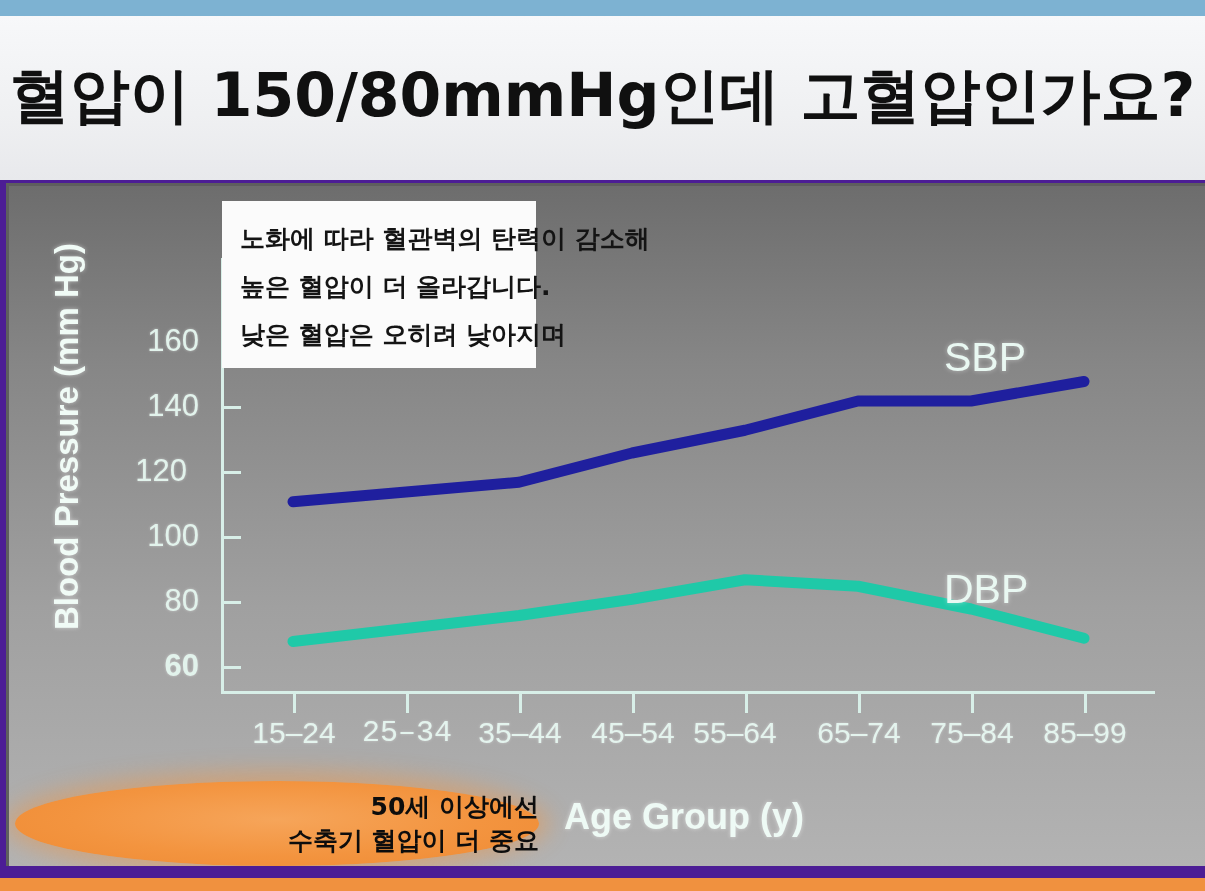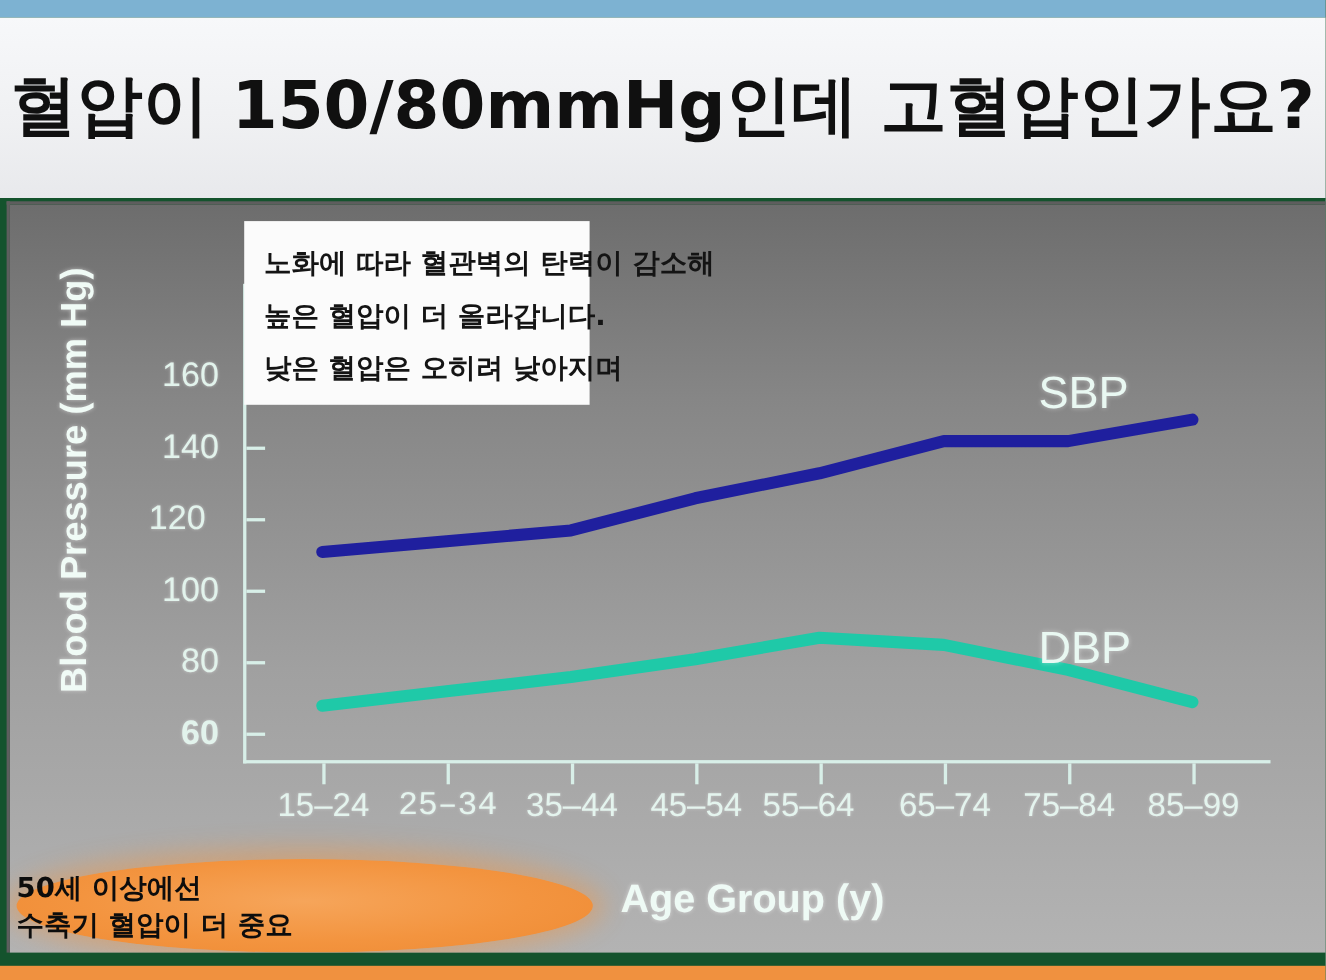--- a/index.html
+++ b/index.html
@@ -3,21 +3,21 @@
 <meta charset="utf-8">
 <title>BP slide</title>
 <style>
   html,body{margin:0;padding:0;}
   body{
     width:1205px;height:891px;
     background:#ffffff;
     font-family:"Liberation Sans","DejaVu Sans",sans-serif;
     overflow:hidden;position:relative;
   }
-  .slide{position:absolute;inset:0;background:#14532d;}
+  .slide{position:absolute;inset:0;background:#4c1d95;}
 
   
   .topbar{
     position:absolute;left:0;top:0;width:1205px;height:16px;
     background:#7db2d2;
   }
   
   .bottombar{
     position:absolute;left:0;top:878px;width:1205px;height:13px;
     background:#f0913f;
@@ -107,21 +107,21 @@
 
   
   .callout{
     position:absolute;left:6px;top:595px;width:524px;height:85px;
     border-radius:50%;
     background:radial-gradient(ellipse at 50% 45%,#f6a55a 0%,#f3943f 55%,#ee8a33 100%);
     box-shadow:0 0 22px 10px rgba(243,148,63,.45);
   }
   .callout-text{
     position:absolute;left:0;top:0;width:524px;height:85px;
-    display:flex;flex-direction:column;align-items:flex-start;justify-content:center;
+    display:flex;flex-direction:column;align-items:flex-end;justify-content:center;
     font-family:"DejaVu Sans","Liberation Sans",sans-serif;
     font-size:25px;font-weight:bold;color:#0d0d0d;line-height:34px;
     white-space:nowrap;
   }
 </style>
 </head>
 <body>
 
 <div class="slide">
 

